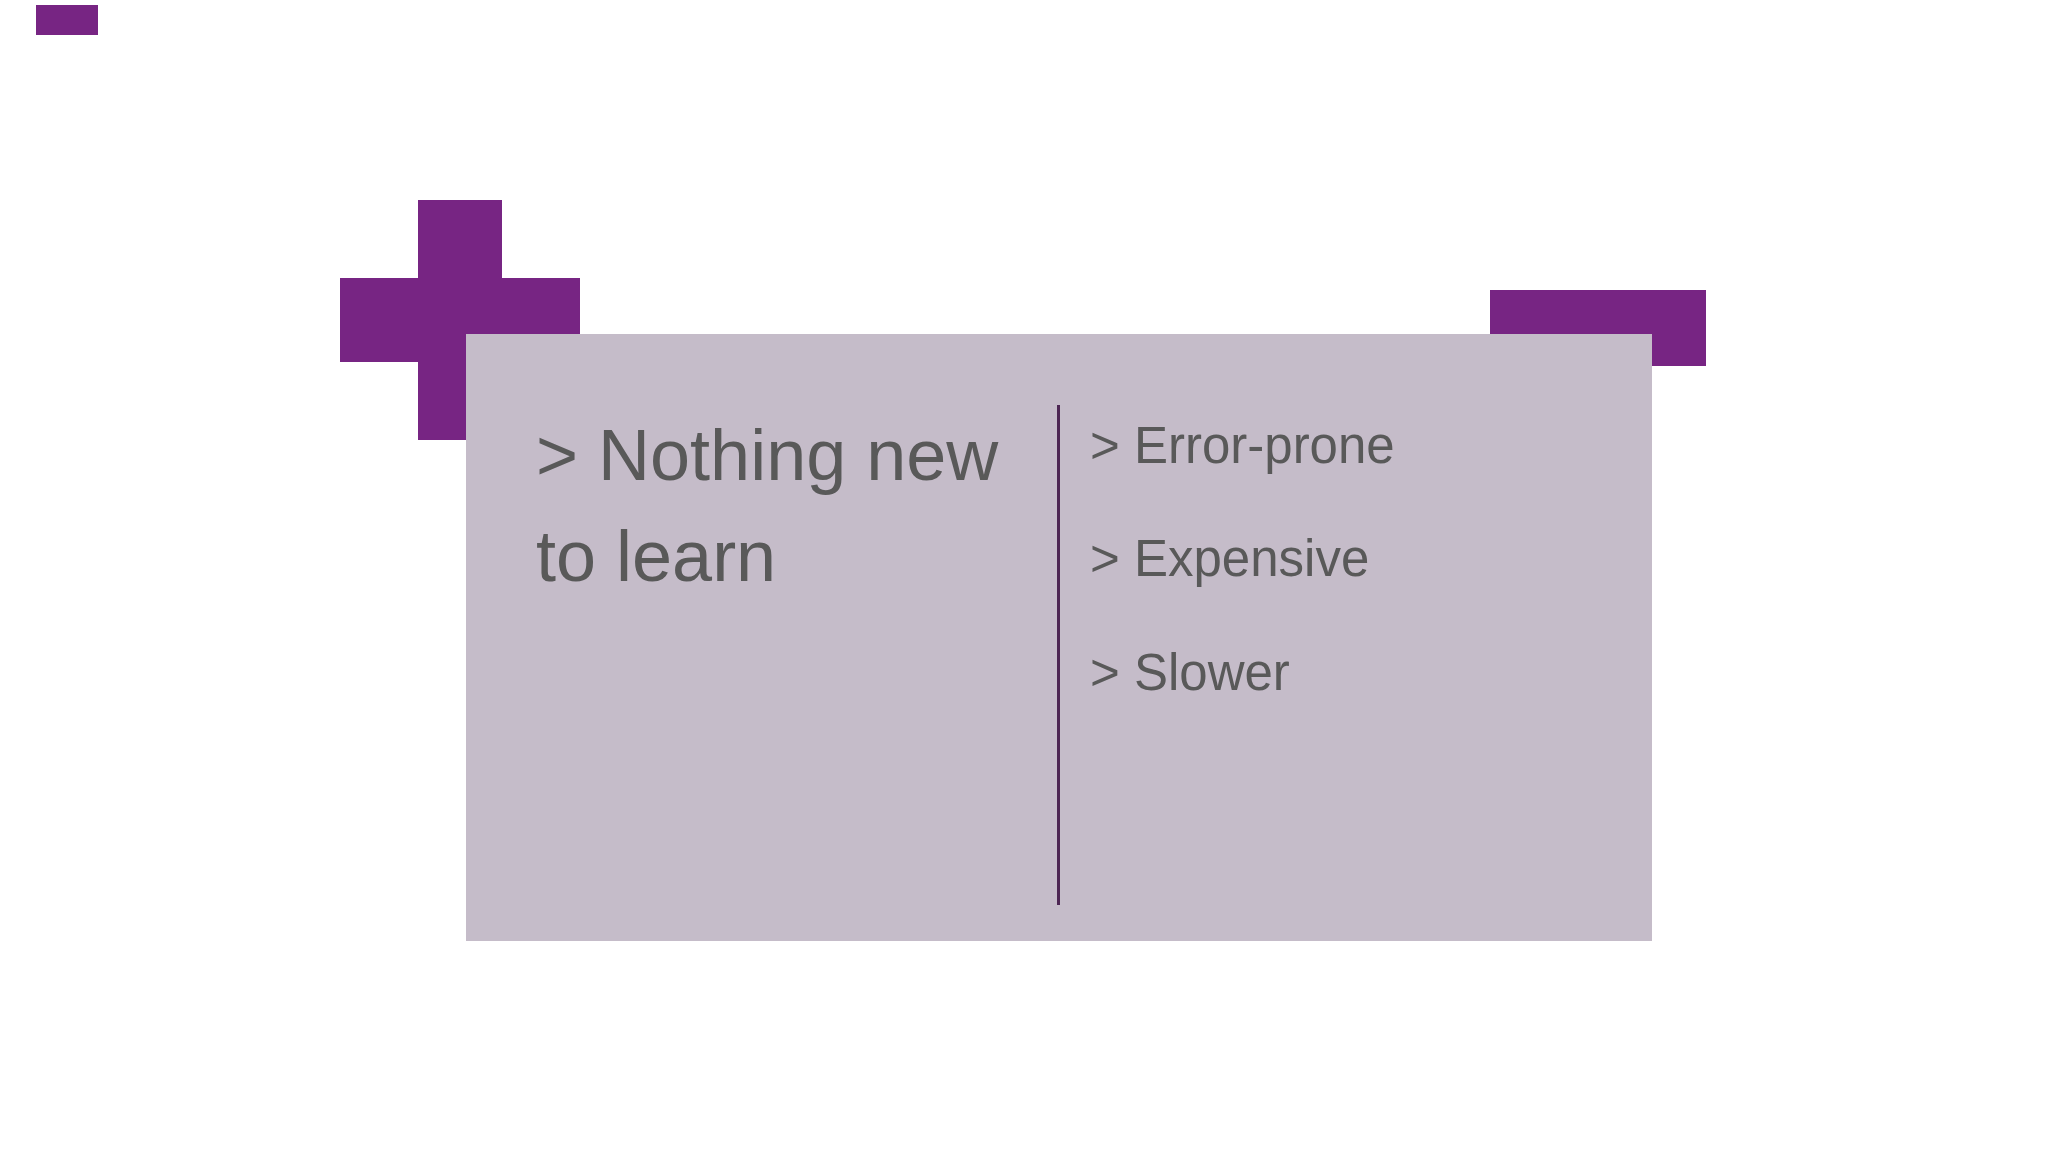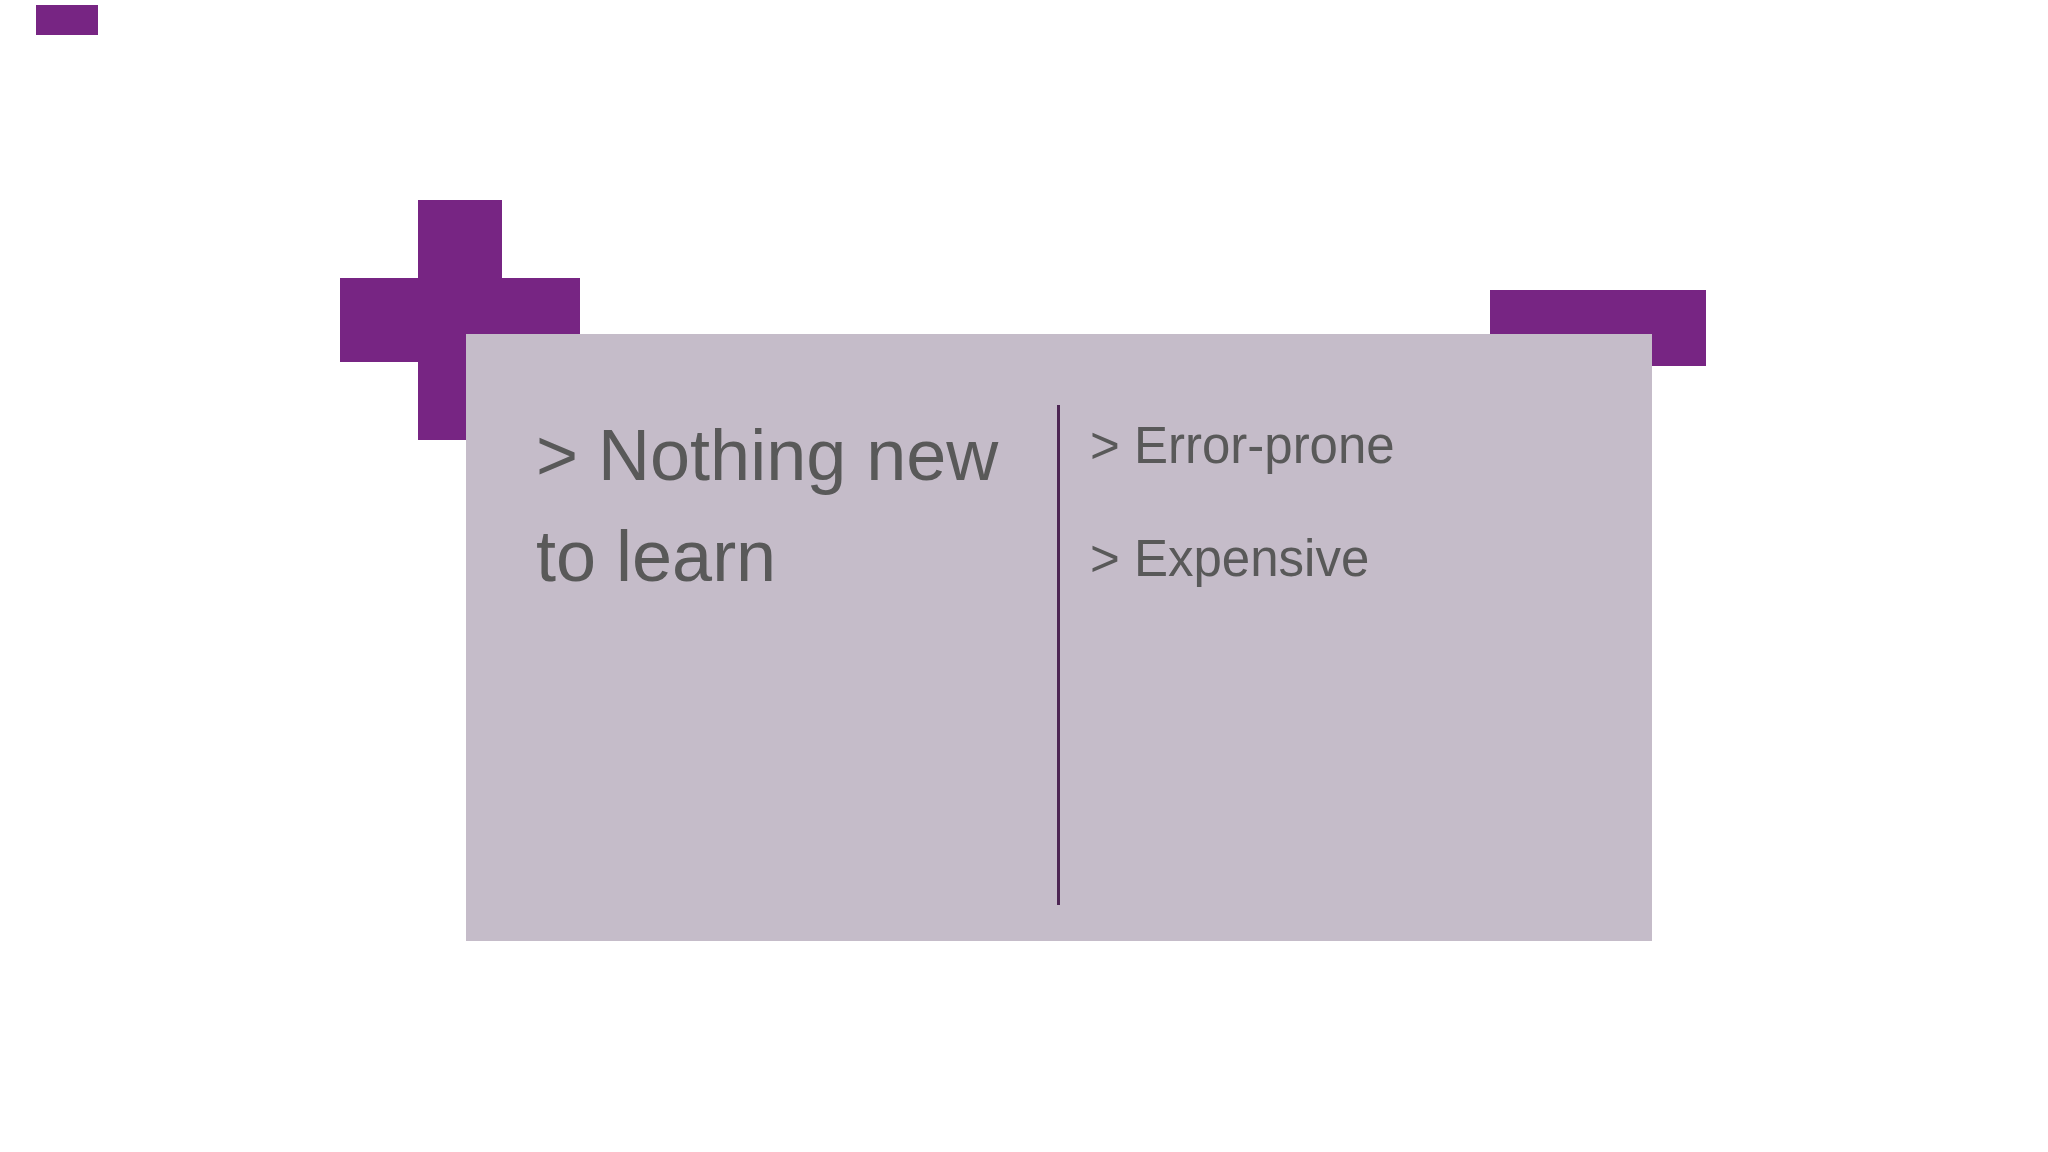--- a/index.html
+++ b/index.html
@@ -98,15 +98,16 @@
 
   <div class="divider"></div>
 
   <div class="pros-column">
     <div class="list-item">&gt; Nothing new to learn</div>
   </div>
 
   <div class="cons-column">
     <div class="list-item">&gt; Error-prone</div>
     <div class="list-item">&gt; Expensive</div>
+    <div class="list-item">&gt; Slower</div>
   </div>
 
 </div>
 
 </body></html>

